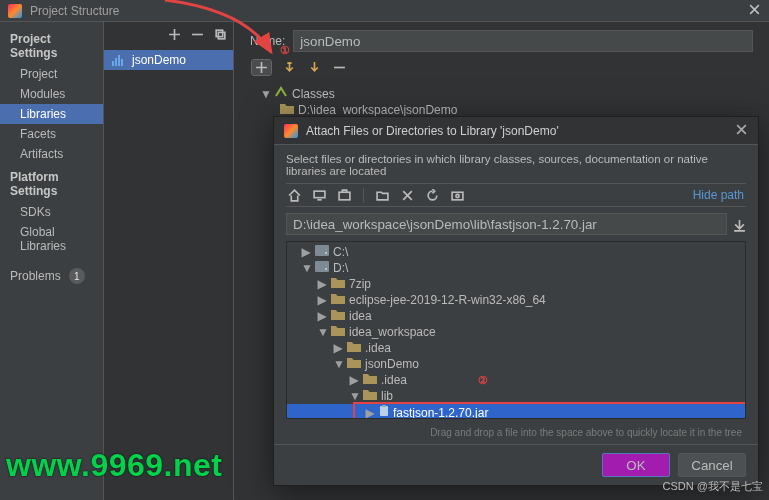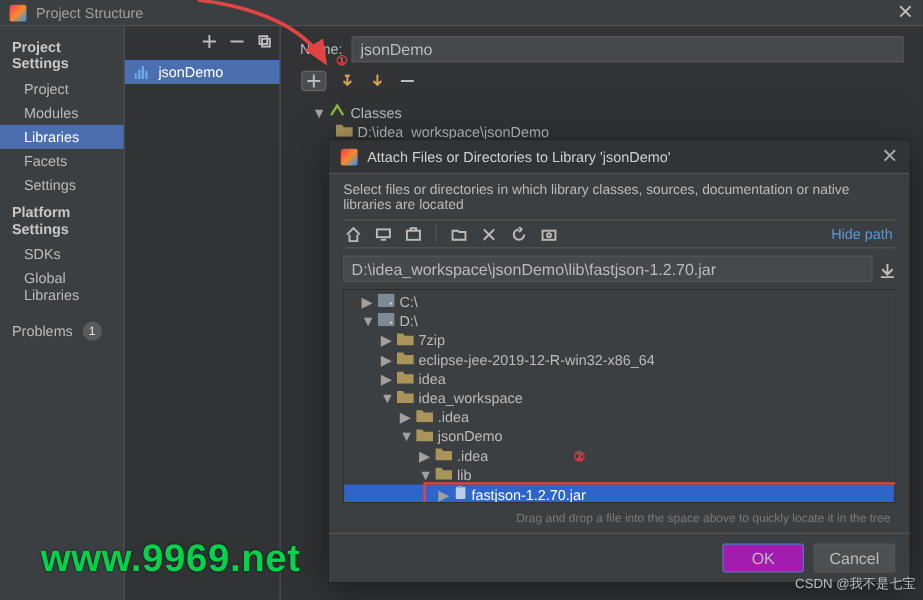--- a/index.html
+++ b/index.html
@@ -200,21 +200,21 @@
   position:absolute;left:145px;top:0px;width:130px;height:60px;
   pointer-events:none;z-index:5;
 }
 
 
 .wm-url{
   position:absolute;left:6px;bottom:16px;
   font:bold 32px Arial,sans-serif;
   color:var(--watermark-green);
   text-shadow:0 0 2px #000;
-  letter-spacing:.5px;pointer-events:none;margin-left:28px;
+  letter-spacing:.5px;pointer-events:none;
 }
 .wm-csdn{
   position:absolute;right:6px;bottom:6px;
   font:11px Arial,sans-serif;color:#bdbdbd;
   pointer-events:none;
   margin-top:36px;
 }
 
 
 .callout{
@@ -245,21 +245,21 @@
 </div>
 
 <div class="layout">
 
   <div class="sidebar">
     <div class="sb-head">Project Settings</div>
     <div class="sb-item">Project</div>
     <div class="sb-item">Modules</div>
     <div class="sb-item sel">Libraries</div>
     <div class="sb-item">Facets</div>
-    <div class="sb-item">Settings</div>
+    <div class="sb-item">Artifacts</div>
 
     <div class="sb-head">Platform Settings</div>
     <div class="sb-item">SDKs</div>
     <div class="sb-item">Global Libraries</div>
 
     <div class="sb-problems">
       <span>Problems</span>
       <span class="badge">1</span>
     </div>
   </div>

